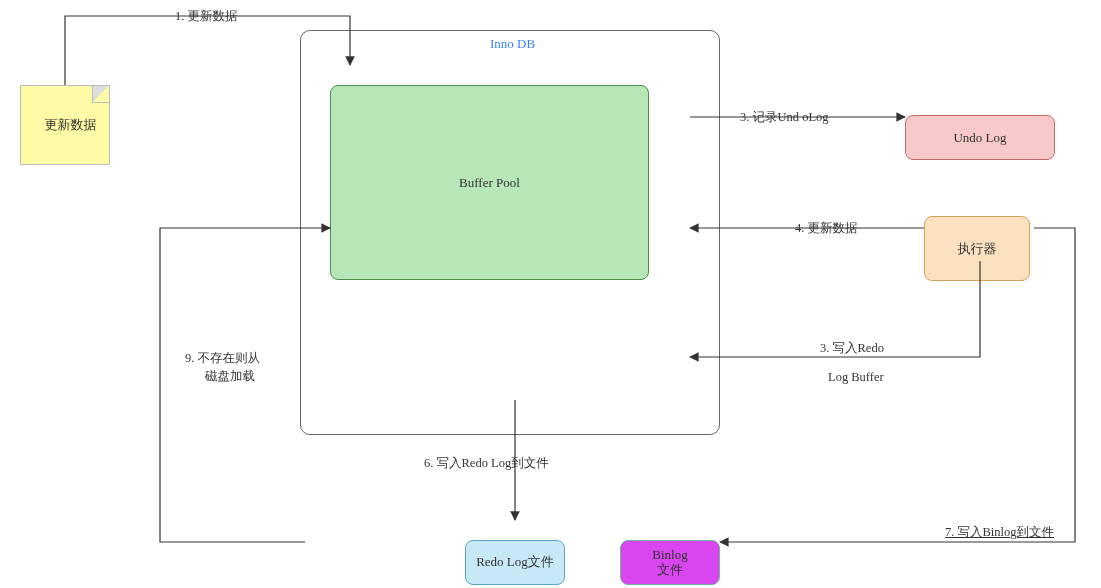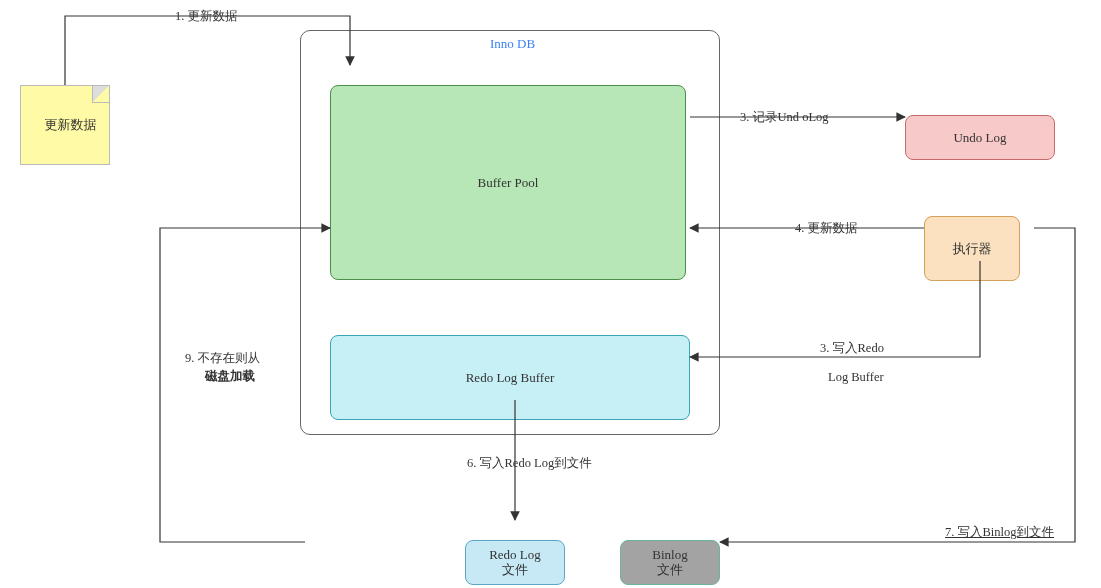--- a/index.html
+++ b/index.html
@@ -82,64 +82,61 @@
   }
 </style>
 </head>
 <body>
 
 <div class="canvas">
 
   <div class="container-box" style="left:300px; top:30px; width:420px; height:405px;"></div>
   <div class="container-label" style="left:490px; top:36px;">Inno DB</div>
 
-  <div class="box" style="left:330px; top:65px; width:356px; height:195px; background:#b7e6b7; border:1px solid #4a8f4a;">
+  <div class="box" style="left:330px; top:65px; width:319px; height:195px; background:#b7e6b7; border:1px solid #4a8f4a;">
     <span>Buffer Pool</span>
   </div>
 
-  <div class="box" style="left:330px; top:315px; width:360px; height:85px; background:#c6f0f5; border:1px solid #3aa5b5;">
-    <span>Redo Log Buffer</span>
-  </div>
 
   <div class="note" style="left:20px; top:85px; width:90px; height:80px;">
     <span>更新数据</span>
   </div>
 
   <div class="box" style="left:905px; top:95px; width:150px; height:45px; background:#f7c9c9; border:1px solid #c96a6a;">
     <span>Undo Log</span>
   </div>
 
-  <div class="box" style="left:924px; top:196px; width:96px; height:65px; background:#fbe1c0; border:1px solid #d4a05a;">
+  <div class="box" style="left:924px; top:196px; width:106px; height:65px; background:#fbe1c0; border:1px solid #d4a05a;">
     <span>执行器</span>
   </div>
 
 
-  <div class="box" style="left:465px; top:520px; width:100px; height:45px; background:#c6e9f5; border:1px solid #5aa5c9; flex-direction:column; line-height:1.15;">
+  <div class="box" style="left:465px; top:520px; width:100px; height:45px; background:#c6e9f5; border:1px solid #5aa5c9; flex-direction:row; line-height:1.15;">
     <span>Redo Log</span>
     <span>文件</span>
   </div>
 
-  <div class="box" style="left:620px; top:520px; width:100px; height:45px; background:#a3a3a3; border:1px solid #6ab59a; flex-direction:column; line-height:1.15;">
+  <div class="box" style="left:620px; top:520px; width:100px; height:45px; background:#d946ef; border:1px solid #6ab59a; flex-direction:column; line-height:1.15;">
     <span>Binlog</span>
     <span>文件</span>
   </div>
 
   <div class="edge-label" style="left:175px; top:8px;">1. 更新数据</div>
 
   <div class="edge-label" style="left:185px; top:350px;">9. 不存在则从</div>
-  <div class="edge-label" style="left:205px; top:368px;font-weight:bold;">磁盘加载</div>
+  <div class="edge-label" style="left:205px; top:368px;">磁盘加载</div>
 
   <div class="edge-label" style="left:740px; top:109px;">3. 记录Und oLog</div>
 
   <div class="edge-label" style="left:795px; top:220px;">4. 更新数据</div>
 
   <div class="edge-label" style="left:820px; top:340px;">3. 写入Redo</div>
   <div class="edge-label" style="left:828px; top:370px;">Log Buffer</div>
 
-  <div class="edge-label" style="left:424px; top:455px;margin-left:43px;">6. 写入Redo Log到文件</div>
+  <div class="edge-label" style="left:424px; top:455px;">6. 写入Redo Log到文件</div>
 
   <div class="edge-label" style="left:945px; top:524px;text-decoration:underline;">7. 写入Binlog到文件</div>
 
   <svg class="arrows">
     <defs>
       <marker id="arrow" viewBox="0 0 10 10" refX="9" refY="5" markerWidth="8" markerHeight="8" orient="auto-start-reverse">
         <path d="M 0 0 L 10 5 L 0 10 z" fill="#333"></path>
       </marker>
     </defs>
 

